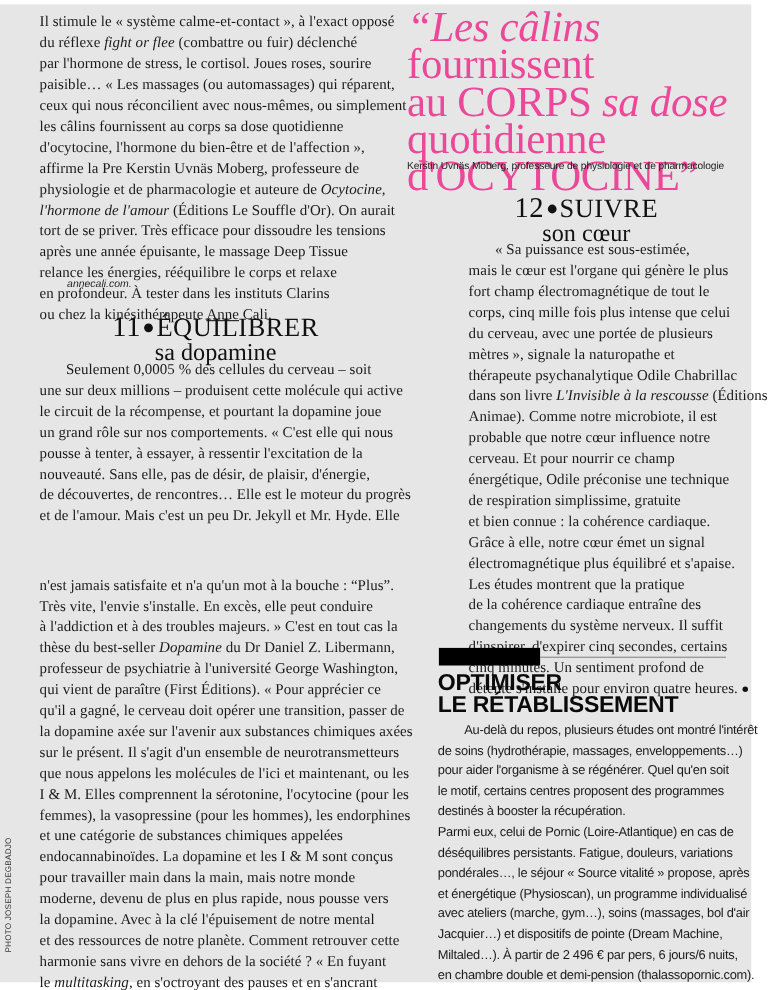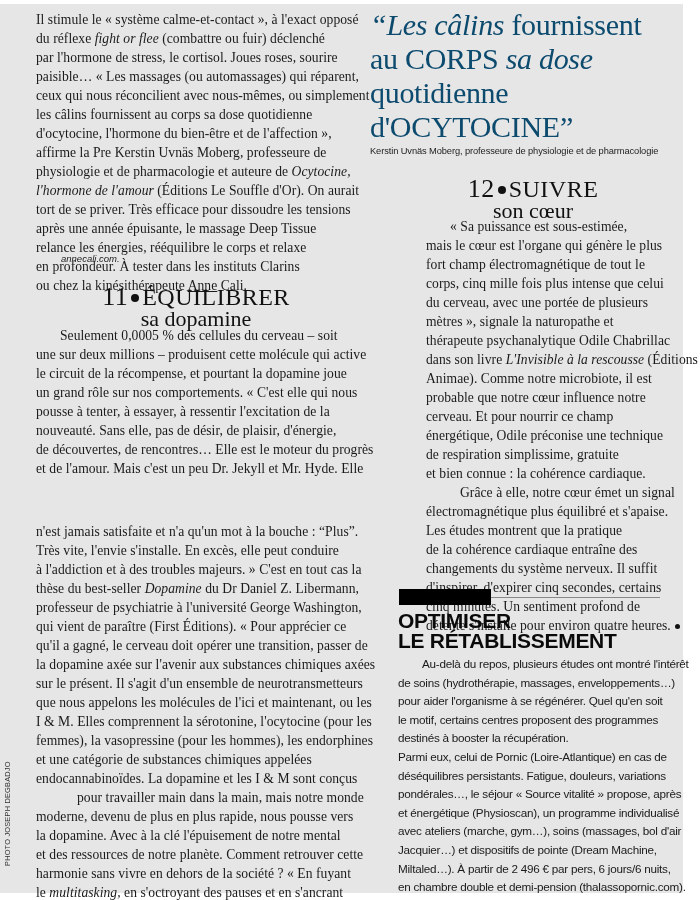--- a/index.html
+++ b/index.html
@@ -27,21 +27,21 @@
     position: absolute; text-align: center; color: #111;
     font-family: "Liberation Serif", "DejaVu Serif", serif;
   }
   .section-heading .line1 { font-size: 24px; line-height: 24px; letter-spacing: 0.5px; }
   .section-heading .num { font-size: 26px; }
   .section-heading .dot { display: inline-block; width: 8px; height: 8px; border-radius: 50%; background: #111; margin: 0 3px 3px 3px; vertical-align: middle; }
   .section-heading .line2 { font-size: 22px; line-height: 20px; }
   .pullquote {
     position: absolute; left: 370px; top: 8px; width: 320px;
     font-family: "Liberation Serif", "DejaVu Serif", serif;
-    font-size: 30px; line-height: 34px; color: #0c4a6e; letter-spacing: -0.3px;
+    font-size: 39px; line-height: 34px; color: #ec4899; letter-spacing: -0.3px;
   }
   .pullquote i { font-style: italic; }
   .pullquote-attrib {
     position: absolute; left: 370px; top: 146px;
     font-family: "Liberation Sans", sans-serif; font-size: 9.3px; color: #222;
     letter-spacing: -0.1px;
   }
   .photo-credit {
     position: absolute; left: 3px; top: 866px;
     transform: rotate(-90deg); transform-origin: left top;
@@ -112,21 +112,21 @@
       <div style="white-space: nowrap;">professeur de psychiatrie à l'université George Washington,</div>
       <div style="white-space: nowrap;">qui vient de paraître (First Éditions). « Pour apprécier ce</div>
       <div style="white-space: nowrap;">qu'il a gagné, le cerveau doit opérer une transition, passer de</div>
       <div style="white-space: nowrap;">la dopamine axée sur l'avenir aux substances chimiques axées</div>
       <div style="white-space: nowrap;">sur le présent. Il s'agit d'un ensemble de neurotransmetteurs</div>
       <div style="white-space: nowrap;">que nous appelons les molécules de l'ici et maintenant, ou les</div>
       <div style="white-space: nowrap;">I &amp; M. Elles comprennent la sérotonine, l'ocytocine (pour les</div>
       <div style="white-space: nowrap;">femmes), la vasopressine (pour les hommes), les endorphines</div>
       <div style="white-space: nowrap;">et une catégorie de substances chimiques appelées</div>
       <div style="white-space: nowrap;">endocannabinoïdes. La dopamine et les I &amp; M sont conçus</div>
-      <div style="white-space: nowrap; margin-left: 41px;">pour travailler main dans la main, mais notre monde</div>
+      <div style="white-space: nowrap;">pour travailler main dans la main, mais notre monde</div>
       <div style="white-space: nowrap;">moderne, devenu de plus en plus rapide, nous pousse vers</div>
       <div style="white-space: nowrap;">la dopamine. Avec à la clé l'épuisement de notre mental</div>
       <div style="white-space: nowrap;">et des ressources de notre planète. Comment retrouver cette</div>
       <div style="white-space: nowrap;">harmonie sans vivre en dehors de la société ? « En fuyant</div>
       <div style="white-space: nowrap;">le <i>multitasking,</i> en s'octroyant des pauses et en s'ancrant</div>
       <div style="white-space: nowrap;">vraiment dans le moment présent. La créativité est également</div>
       <div style="white-space: nowrap;">un très bon moyen de mélanger la dopamine et les</div>
       <div style="white-space: nowrap;">I &amp; M. Bricolage, décoration, couture, musique, sport,</div>
     </div>
 </div>
@@ -154,21 +154,21 @@
       <div style="white-space: nowrap;">du cerveau, avec une portée de plusieurs</div>
       <div style="white-space: nowrap;">mètres », signale la naturopathe et</div>
       <div style="white-space: nowrap;">thérapeute psychanalytique Odile Chabrillac</div>
       <div style="white-space: nowrap;">dans son livre <i>L'Invisible à la rescousse</i> (Éditions</div>
       <div style="white-space: nowrap;">Animae). Comme notre microbiote, il est</div>
       <div style="white-space: nowrap;">probable que notre cœur influence notre</div>
       <div style="white-space: nowrap;">cerveau. Et pour nourrir ce champ</div>
       <div style="white-space: nowrap;">énergétique, Odile préconise une technique</div>
       <div style="white-space: nowrap;">de respiration simplissime, gratuite</div>
       <div style="white-space: nowrap;">et bien connue : la cohérence cardiaque.</div>
-      <div style="white-space: nowrap; margin-left: 34px;">Grâce à elle, notre cœur émet un signal</div>
+      <div style="white-space: nowrap;">Grâce à elle, notre cœur émet un signal</div>
       <div style="white-space: nowrap;">électromagnétique plus équilibré et s'apaise.</div>
       <div style="white-space: nowrap;">Les études montrent que la pratique</div>
       <div style="white-space: nowrap;">de la cohérence cardiaque entraîne des</div>
       <div style="white-space: nowrap;">changements du système nerveux. Il suffit</div>
       <div style="white-space: nowrap;">d'inspirer, d'expirer cinq secondes, certains</div>
       <div style="white-space: nowrap;">cinq minutes. Un sentiment profond de</div>
       <div style="white-space: nowrap;">détente s'installe pour environ quatre heures.<span class="end-dot"></span></div>
     </div>
 </div>
 

